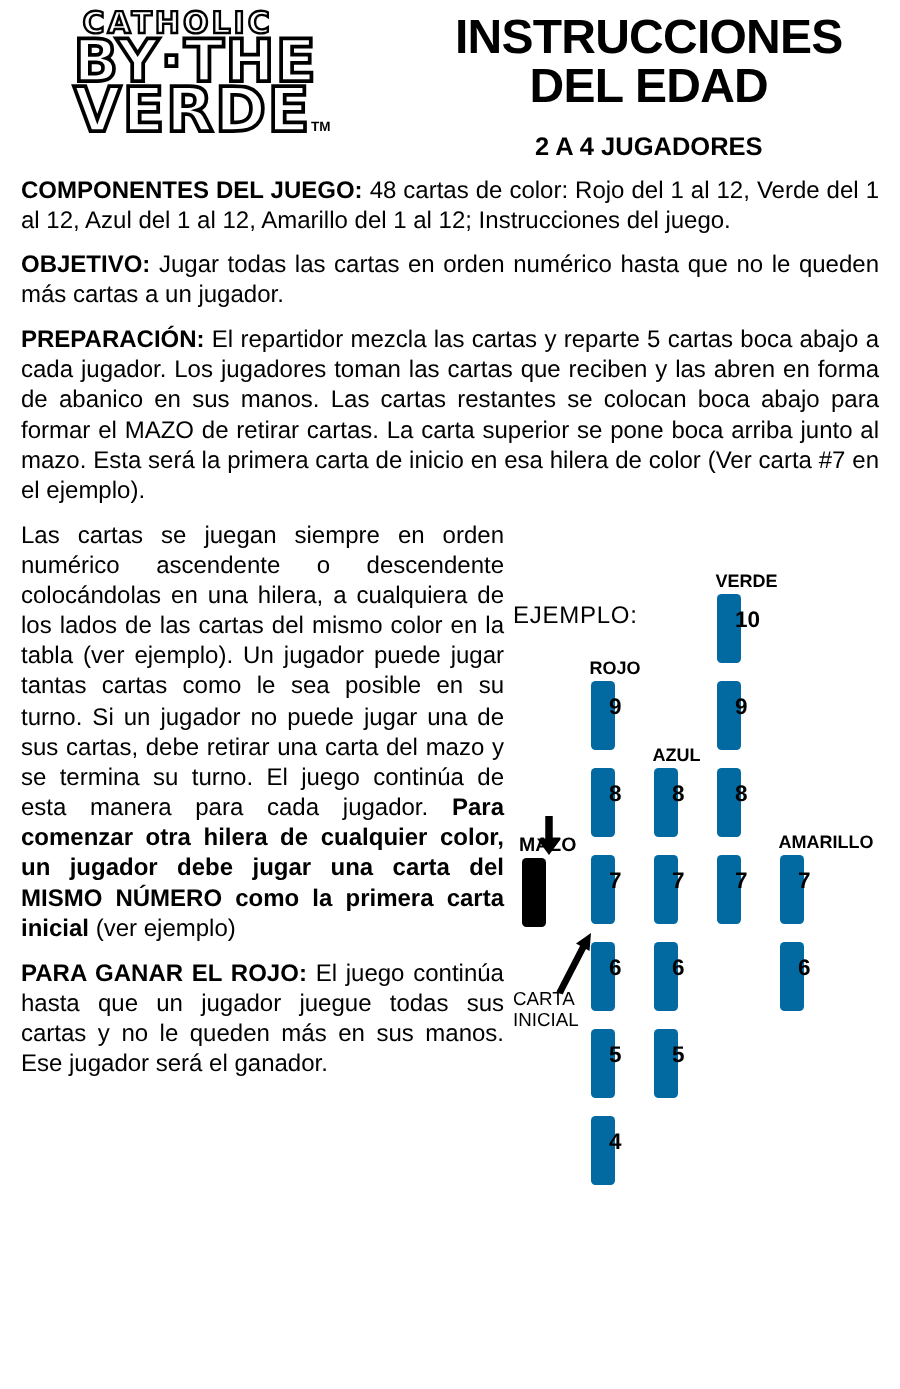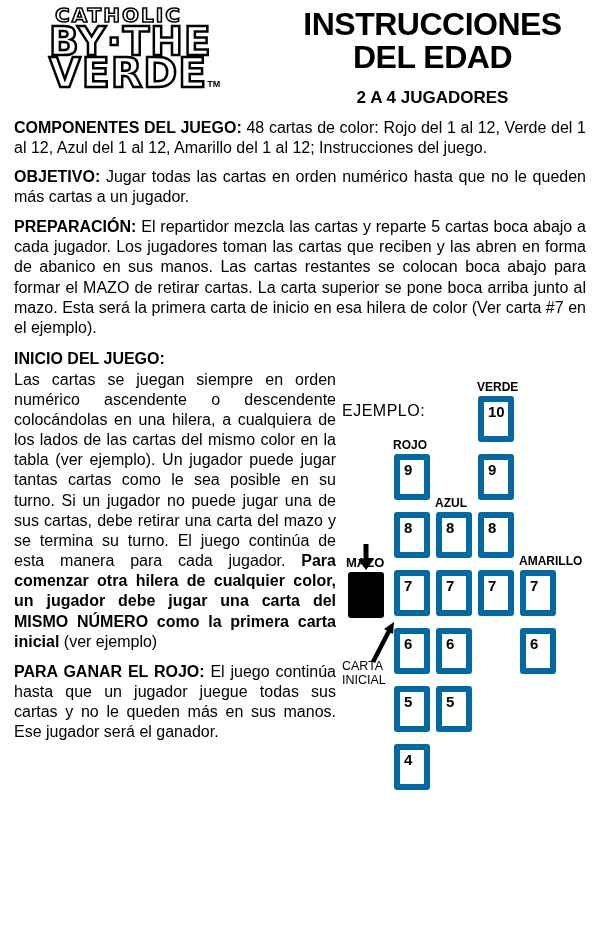--- a/index.html
+++ b/index.html
@@ -54,22 +54,22 @@
     text-align: justify; margin: 0 0 10px 0;
     hyphens: auto;
   }
   .rightcol { flex: 1; position: relative; }
 
   
   .board { position: relative; width: 244px; height: 450px; margin: 30px 0 0 6px; }
   .ejemplo-label { position: absolute; left: 0; top: 24px; font-size: 16px; letter-spacing: 0.5px; }
   .col-label { position: absolute; font-weight: bold; font-size: 12px; white-space: nowrap; }
   .card {
-    position: absolute; width: 36px; height: 46px;
-    border: 6px solid #0369a1; border-radius: 3px;
+    position: absolute; width: 16px; height: 46px;
+    border: 8px solid #0369a1; border-radius: 3px;
     background: #fff; z-index: 2;
   }
   .card-num { display: block; padding: 1px 0 0 4px; font-weight: bold; font-size: 15px; }
   .mazo-card { background: #000; border-color: #000; }
   .mazo-label { position: absolute; left: 4px; top: 149px; font-weight: bold; font-size: 13px; margin-top: 28px; }
   .carta-label { position: absolute; left: 0; top: 281px; font-weight: normal; font-size: 12.5px; line-height: 1.18; }
   .carta-label span { display: block; }
   .board-svg { position: absolute; left: 0; top: 0; z-index: 1; pointer-events: none; }
 </style>
 </head>
@@ -100,21 +100,20 @@
     <span>Jugar todas las cartas en orden numérico hasta que no le queden más cartas a un jugador.</span>
   </p>
 
   <p class="section">
     <span class="lead">PREPARACIÓN:</span>
     <span>El repartidor mezcla las cartas y reparte 5 cartas boca abajo a cada jugador. Los jugadores toman las cartas que reciben y las abren en forma de abanico en sus manos. Las cartas restantes se colocan boca abajo para formar el MAZO de retirar cartas.  La carta superior se pone boca arriba junto al mazo. Esta será la primera carta de inicio en esa hilera de color (Ver carta #7 en el ejemplo).</span>
   </p>
 
   <div class="twocol">
     <div class="leftcol">
-      <div class="heading">INICIO DEL JUEGO:</div>
       <p>
         <span>Las cartas se juegan siempre en orden numérico ascendente o descendente colocándolas en una hilera, a cualquiera de los lados de las cartas del mismo color en la tabla (ver ejemplo). Un jugador puede jugar tantas cartas como le sea posible en su turno. Si un jugador no puede jugar una de sus cartas, debe retirar una carta del mazo y se termina su turno. El juego continúa de esta manera para cada jugador. </span>
         <span class="lead">Para comenzar otra hilera de cualquier color, un jugador debe jugar una carta del MISMO NÚMERO como la primera carta inicial </span>
         <span>(ver ejemplo)</span>
       </p>
       <p>
         <span class="lead">PARA GANAR EL ROJO:</span>
         <span>El juego continúa hasta que un jugador juegue todas sus cartas y no le queden más en sus manos. Ese jugador será el ganador.</span>
       </p>
     </div>

